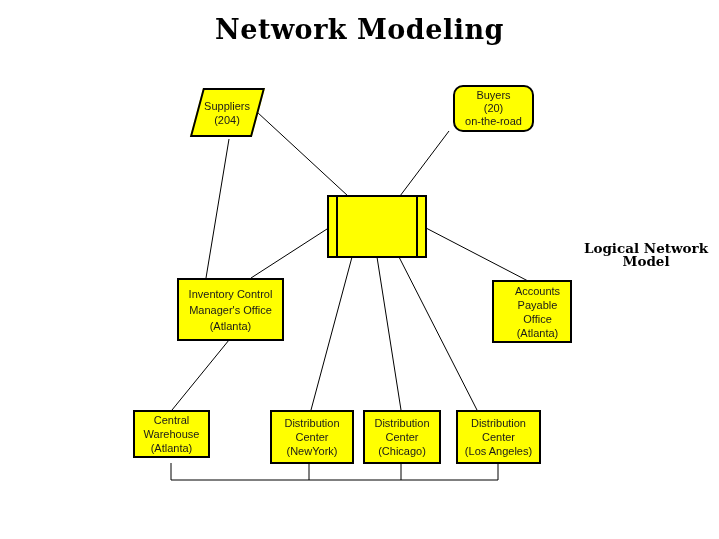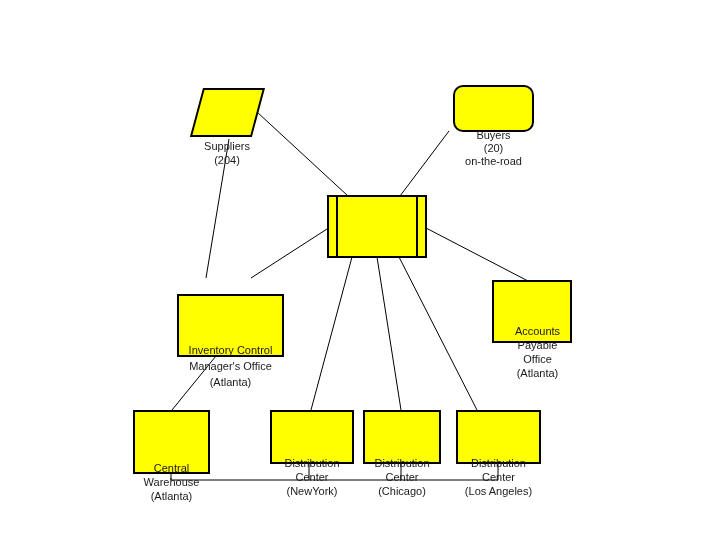--- a/index.html
+++ b/index.html
@@ -20,44 +20,44 @@
     line-height:13px; color:#000000; white-space:pre-line; z-index:2;
   }
 
   .node {
     position:absolute; background:#FFFF00; border:2px solid #000000;
     box-sizing:border-box; z-index:1;
   }
   .node-label {
     position:absolute; box-sizing:border-box; z-index:2;
     display:flex; align-items:center; justify-content:center;
-    text-align:center; color:#1a1a1a; font-size:11px; white-space:pre-line;margin-top:40px;
+    text-align:center; color:#1a1a1a; font-size:11px; white-space:pre-line;
   }
   .in-box { left:0; top:0; width:100%; height:100%; }
 
   
   #n-suppliers { left:203px; top:88px; width:62px; height:49px; transform:skewX(-15deg); transform-origin:0 0; }
   #n-suppliers-label { left:188px; top:88px; width:78px; height:49px; line-height:14px; }
 
   
   #n-buyers { left:453px; top:85px; width:81px; height:47px; border-radius:10px; }
   #n-buyers .node-label { line-height:13px; }
 
   
   #n-pclerks { left:327px; top:195px; width:100px; height:63px; }
   #n-pclerks .pp-inner { position:absolute; left:7px; right:7px; top:0; bottom:0; border-left:2px solid #000; border-right:2px solid #000; }
   #n-pclerks .node-label { line-height:13px; }
 
-  #n-invctl { left:177px; top:294px; width:107px; height:63px; }
+  #n-invctl { left:177px; top:278px; width:107px; height:63px; }
   #n-invctl .node-label { line-height:16px; }
 
   #n-acctpay { left:492px; top:280px; width:80px; height:63px; }
   #n-acctpay .node-label { line-height:14px;padding-left:11px; }
 
-  #n-cwh  { left:133px; top:410px; width:77px; height:64px; }
+  #n-cwh  { left:133px; top:410px; width:77px; height:48px; }
   #n-dcny { left:270px; top:410px; width:84px; height:54px; }
   #n-dcchi{ left:363px; top:410px; width:78px; height:54px; }
   #n-dcla { left:456px; top:410px; width:85px; height:54px; }
   .bottom-row .node-label, #n-cwh .node-label, #n-dcny .node-label,
   #n-dcchi .node-label, #n-dcla .node-label { line-height:14px; }
 </style>
 </head>
 <body>
 
 <div class="canvas">
@@ -72,21 +72,24 @@
       <line x1="377" y1="257" x2="401" y2="410" stroke="#000000" stroke-width="1"></line>
       <line x1="399" y1="257" x2="477" y2="410" stroke="#000000" stroke-width="1"></line>
       <line x1="229" y1="340" x2="172" y2="410" stroke="#000000" stroke-width="1"></line>
       <line x1="171" y1="463" x2="171" y2="480" stroke="#000000" stroke-width="1"></line>
       <line x1="309" y1="463" x2="309" y2="480" stroke="#000000" stroke-width="1"></line>
       <line x1="401" y1="463" x2="401" y2="480" stroke="#000000" stroke-width="1"></line>
       <line x1="498" y1="463" x2="498" y2="480" stroke="#000000" stroke-width="1"></line>
       <line x1="171" y1="480" x2="498" y2="480" stroke="#000000" stroke-width="1"></line>
     </svg>
 
+  <div class="title">Network Modeling</div>
 
+  <div class="side-caption">Logical Network
+Model</div>
 
   <div id="n-suppliers" class="node"></div>
   <div id="n-suppliers-label" class="node-label">Suppliers
 (204)</div>
 
   <div id="n-buyers" class="node">
     <div class="node-label in-box">Buyers
 (20)
 on-the-road</div>
   </div>

